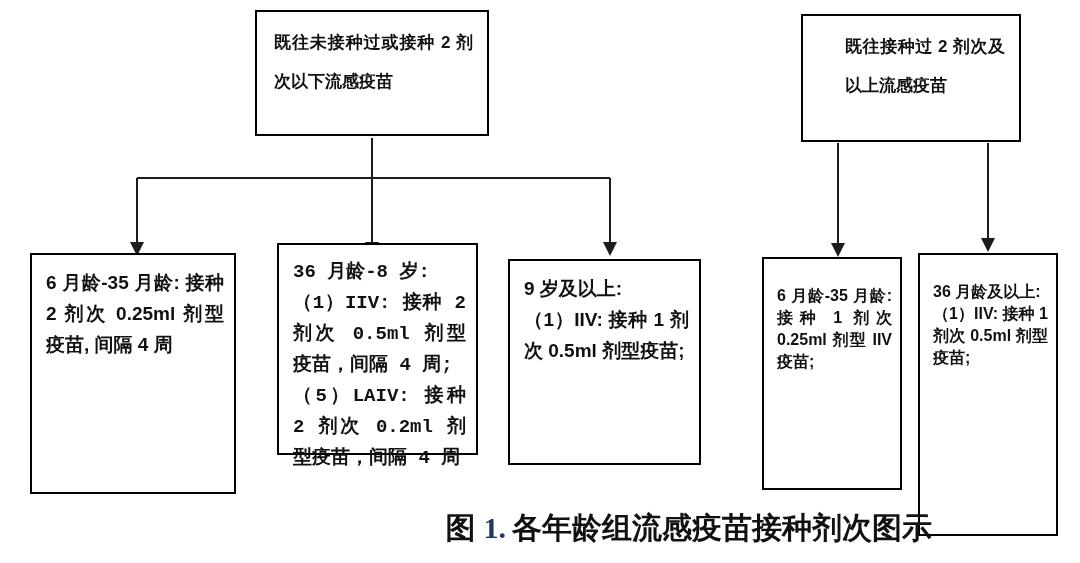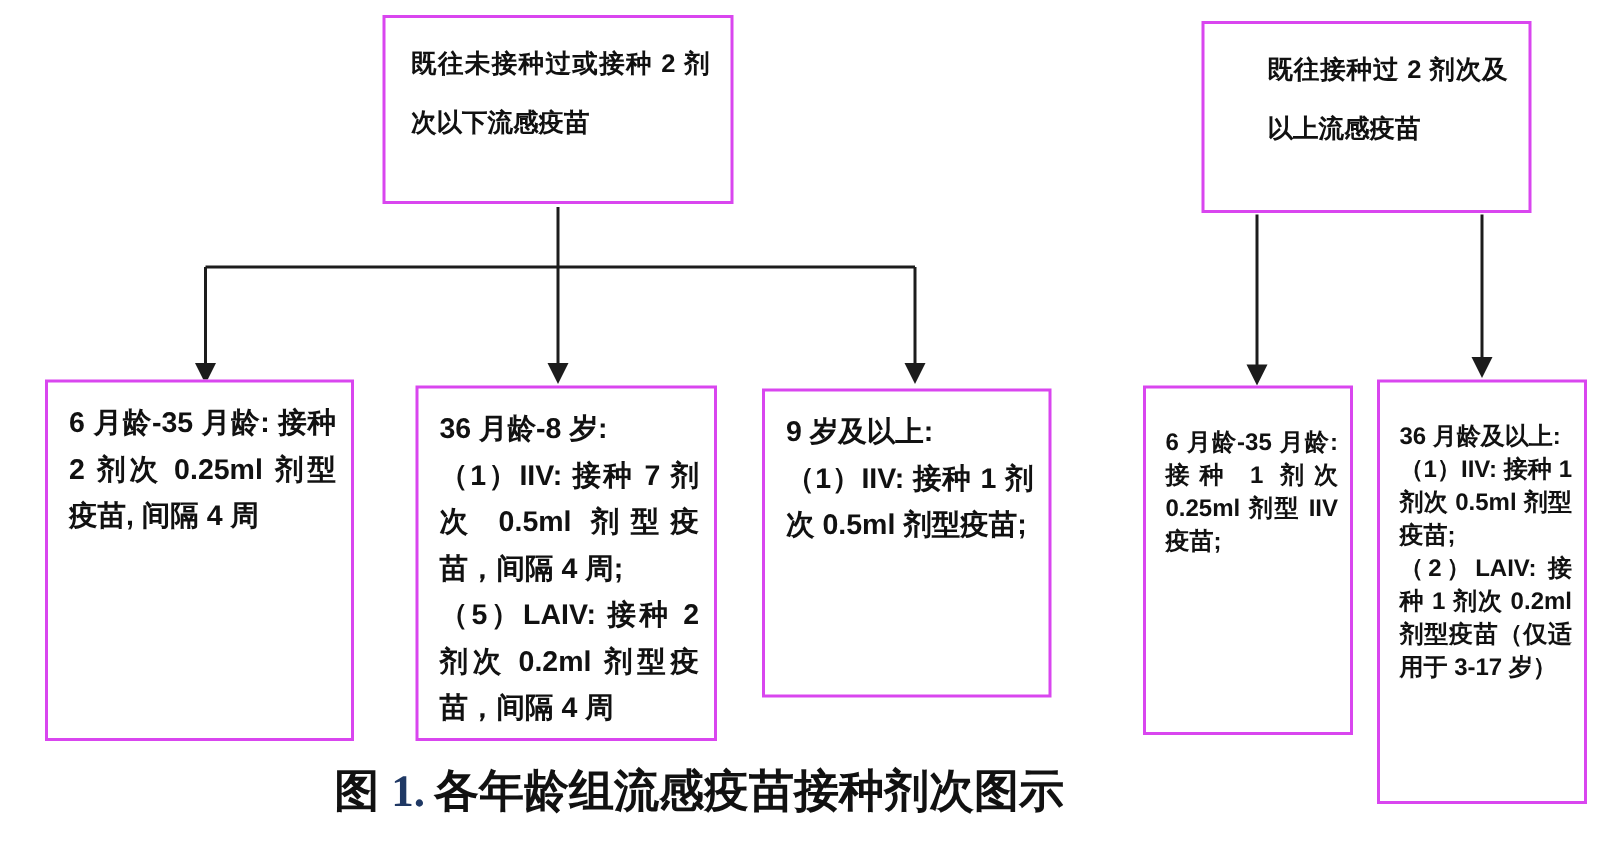--- a/index.html
+++ b/index.html
@@ -13,21 +13,21 @@
     font-family: "Liberation Sans", "DejaVu Sans", sans-serif;
   }
   .connectors {
     position: absolute;
     left: 0; top: 0;
     width: 1080px; height: 563px;
     pointer-events: none;
   }
   .node {
     position: absolute;
-    border: 2px solid #d946ef;
+    border: 2px solid #000000;
     background: #ffffff;
     color: #111111;
     font-weight: 700;
     text-align: justify;
   }
   .node p { margin: 0; }
   
   .node-top {
     font-size: 17px;
     line-height: 39px;
@@ -35,35 +35,35 @@
   }
   .n-top-left  { left: 255px; top: 10px;  width: 234px; height: 126px; }
   .n-top-right { left: 801px; top: 14px;  width: 220px; height: 128px; padding-left: 42px; }
   
   .node-mid {
     font-size: 19px;
     line-height: 31px;
     padding: 12px 10px 0 14px;
   }
   .n-b1 { left: 30px;  top: 253px; width: 206px; height: 241px; }
-  .n-b2 { left: 277px; top: 257px; width: 201px; height: 237px; }
+  .n-b2 { left: 277px; top: 243px; width: 201px; height: 212px; font-family: Liberation Mono, monospace; }
   .n-b3 { left: 508px; top: 259px; width: 193px; height: 206px; }
   
   .node-narrow {
     font-size: 16px;
     line-height: 22px;
     padding: 26px 8px 0 13px;
   }
   .n-b4 { left: 762px; top: 257px; width: 140px; height: 233px; }
   .n-b5 { left: 918px; top: 253px; width: 140px; height: 283px; }
   .caption {
     position: absolute;
     left: 0; top: 506px;
     width: 932px;
-    text-align: center;
+    text-align: right;
     font-family: "Liberation Serif", "DejaVu Serif", serif;
     font-weight: 700;
     font-size: 30px;
     line-height: 44px;
     color: #111111;
     white-space: nowrap;
   }
   .caption .fig-num { color: #1f3864; padding: 0 6px 0 8px; }
 </style>
 </head>
@@ -96,36 +96,35 @@
   <div class="node node-top n-top-right">
     <p>既往接种过 2 剂次及以上流感疫苗</p>
   </div>
 
   <div class="node node-mid n-b1">
     <p>6 月龄-35 月龄: 接种 2 剂次 0.25ml 剂型疫苗, 间隔 4 周</p>
   </div>
 
   <div class="node node-mid n-b2">
     <p>36 月龄-8 岁:</p>
-    <p>（1）IIV: 接种 7 剂次 0.5ml 剂型疫苗，间隔 4 周;</p>
+    <p>（1）IIV: 接种 2 剂次 0.5ml 剂型疫苗，间隔 4 周;</p>
     <p>（5）LAIV: 接种 2 剂次 0.2ml 剂型疫苗，间隔 4 周</p>
   </div>
 
   <div class="node node-mid n-b3">
     <p>9 岁及以上:</p>
     <p>（1）IIV: 接种 1 剂次 0.5ml 剂型疫苗;</p>
   </div>
 
   <div class="node node-narrow n-b4">
     <p>6 月龄-35 月龄: 接种 1 剂次 0.25ml 剂型 IIV 疫苗;</p>
   </div>
 
   <div class="node node-narrow n-b5">
     <p>36 月龄及以上:</p>
     <p>（1）IIV: 接种 1 剂次 0.5ml 剂型疫苗;</p>
-    <p>（2）LAIV: 接种 1 剂次 0.2ml 剂型疫苗（仅适用于 3-17 岁）</p>
   </div>
 
   <div class="caption">
     <span>图</span><span class="fig-num">1.</span><span>各年龄组流感疫苗接种剂次图示</span>
   </div>
 
 </div>
 
 </body></html>

